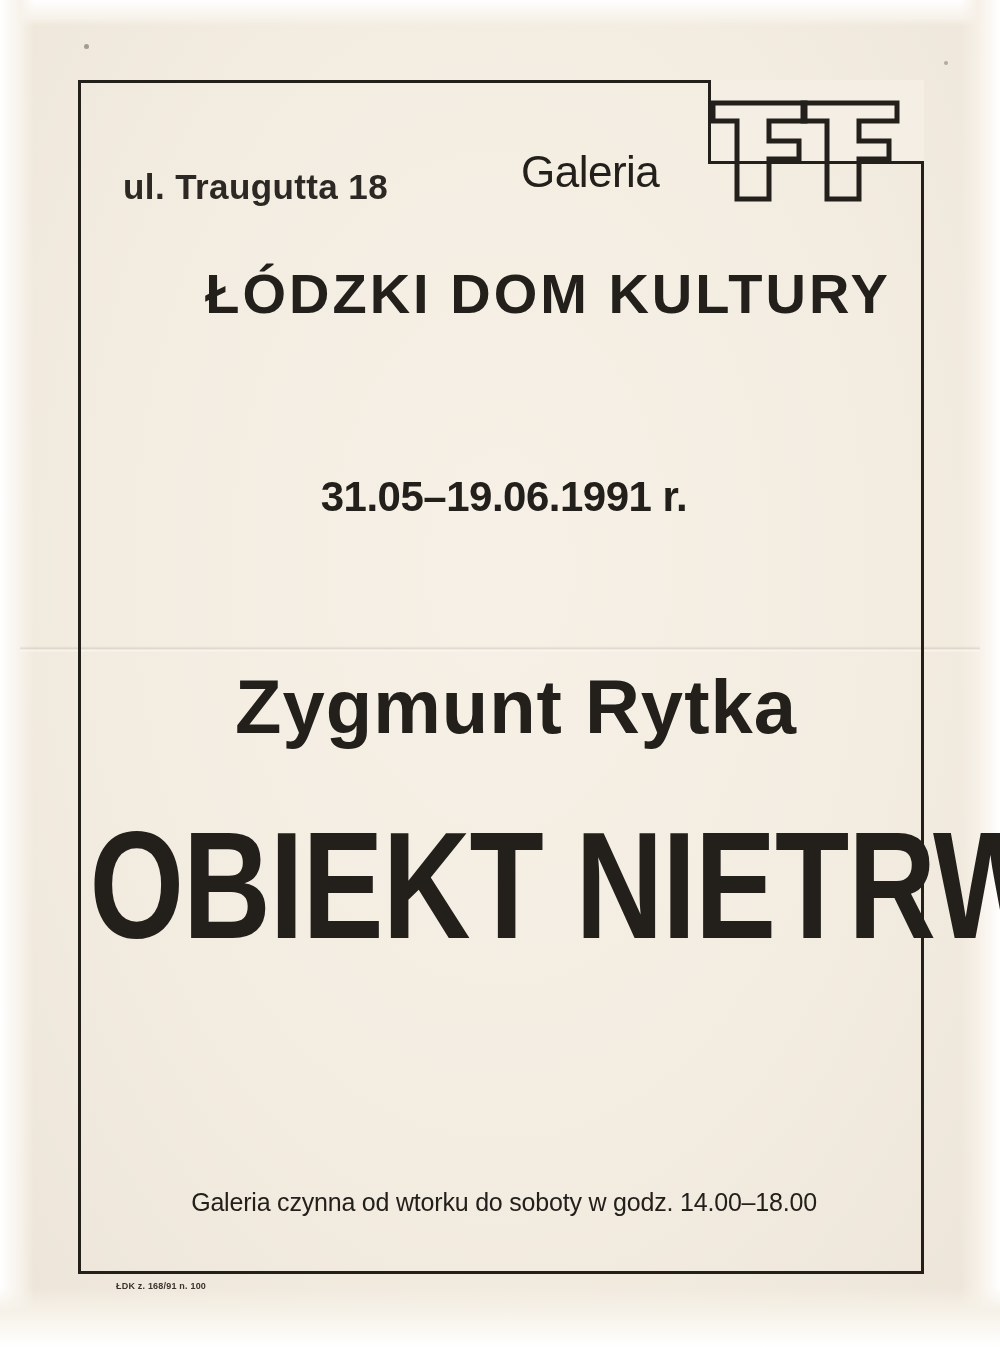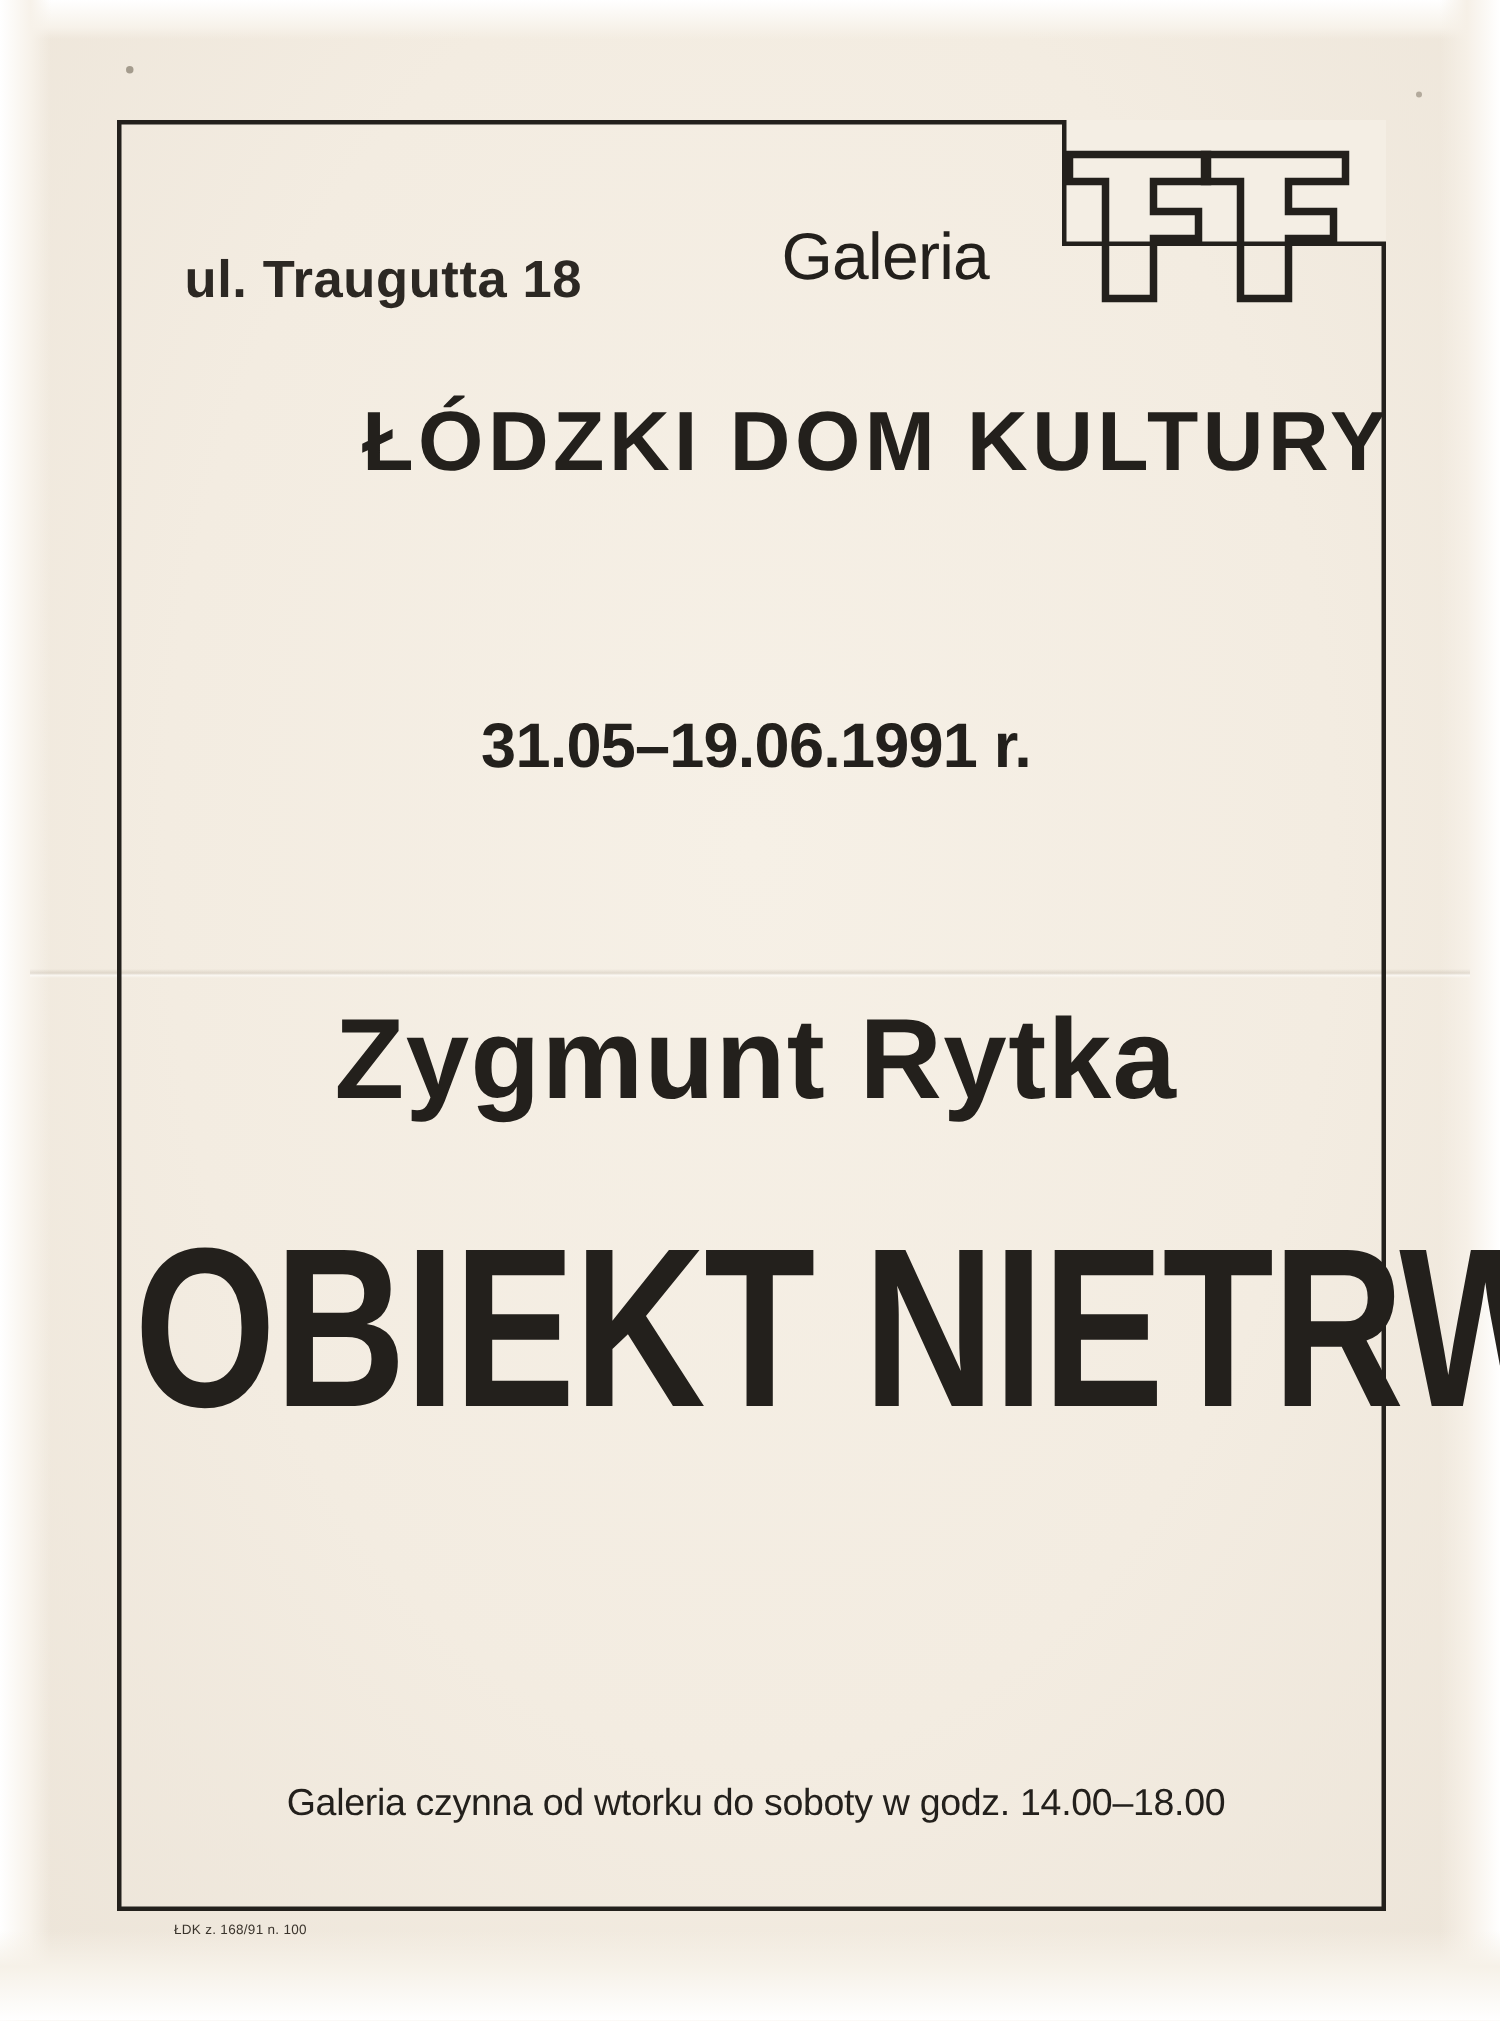--- a/index.html
+++ b/index.html
@@ -134,26 +134,27 @@
     left: 186px;
     top: 4px;
   }
 
   
   #institution-name {
     position: absolute;
     left: 0;
     top: 178px;
     width: 846px;
-    text-align: right;
+    text-align: center;
     font-size: 56px;
     font-weight: 700;
     letter-spacing: 3px;
     color: #23201c;
     white-space: nowrap;
+    padding-left: 44px;
   }
 
   
   #exhibition-dates {
     position: absolute;
     left: 0;
     top: 390px;
     width: 846px;
     text-align: center;
     font-size: 42px;
@@ -166,20 +167,21 @@
   #artist-name {
     position: absolute;
     left: 0;
     top: 580px;
     width: 846px;
     text-align: center;
     font-size: 76px;
     font-weight: 700;
     letter-spacing: 1px;
     color: #23201c;
+    padding-left: 12px;
   }
 
   
   #exhibition-title {
     position: absolute;
     left: 0;
     top: 726px;
     width: 846px;
     text-align: center;
     font-size: 124px;
@@ -205,21 +207,21 @@
     letter-spacing: -0.2px;
     white-space: nowrap;
   }
 
   
   #print-code {
     position: absolute;
     left: 116px;
     top: 1281px;
     font-size: 9px;
-    font-weight: 400;
+    font-weight: 700;
     color: #3a342c;
     letter-spacing: 0.2px;
     white-space: nowrap;
   }
 </style>
 </head>
 <body>
 
 <div id="poster-sheet">
 

